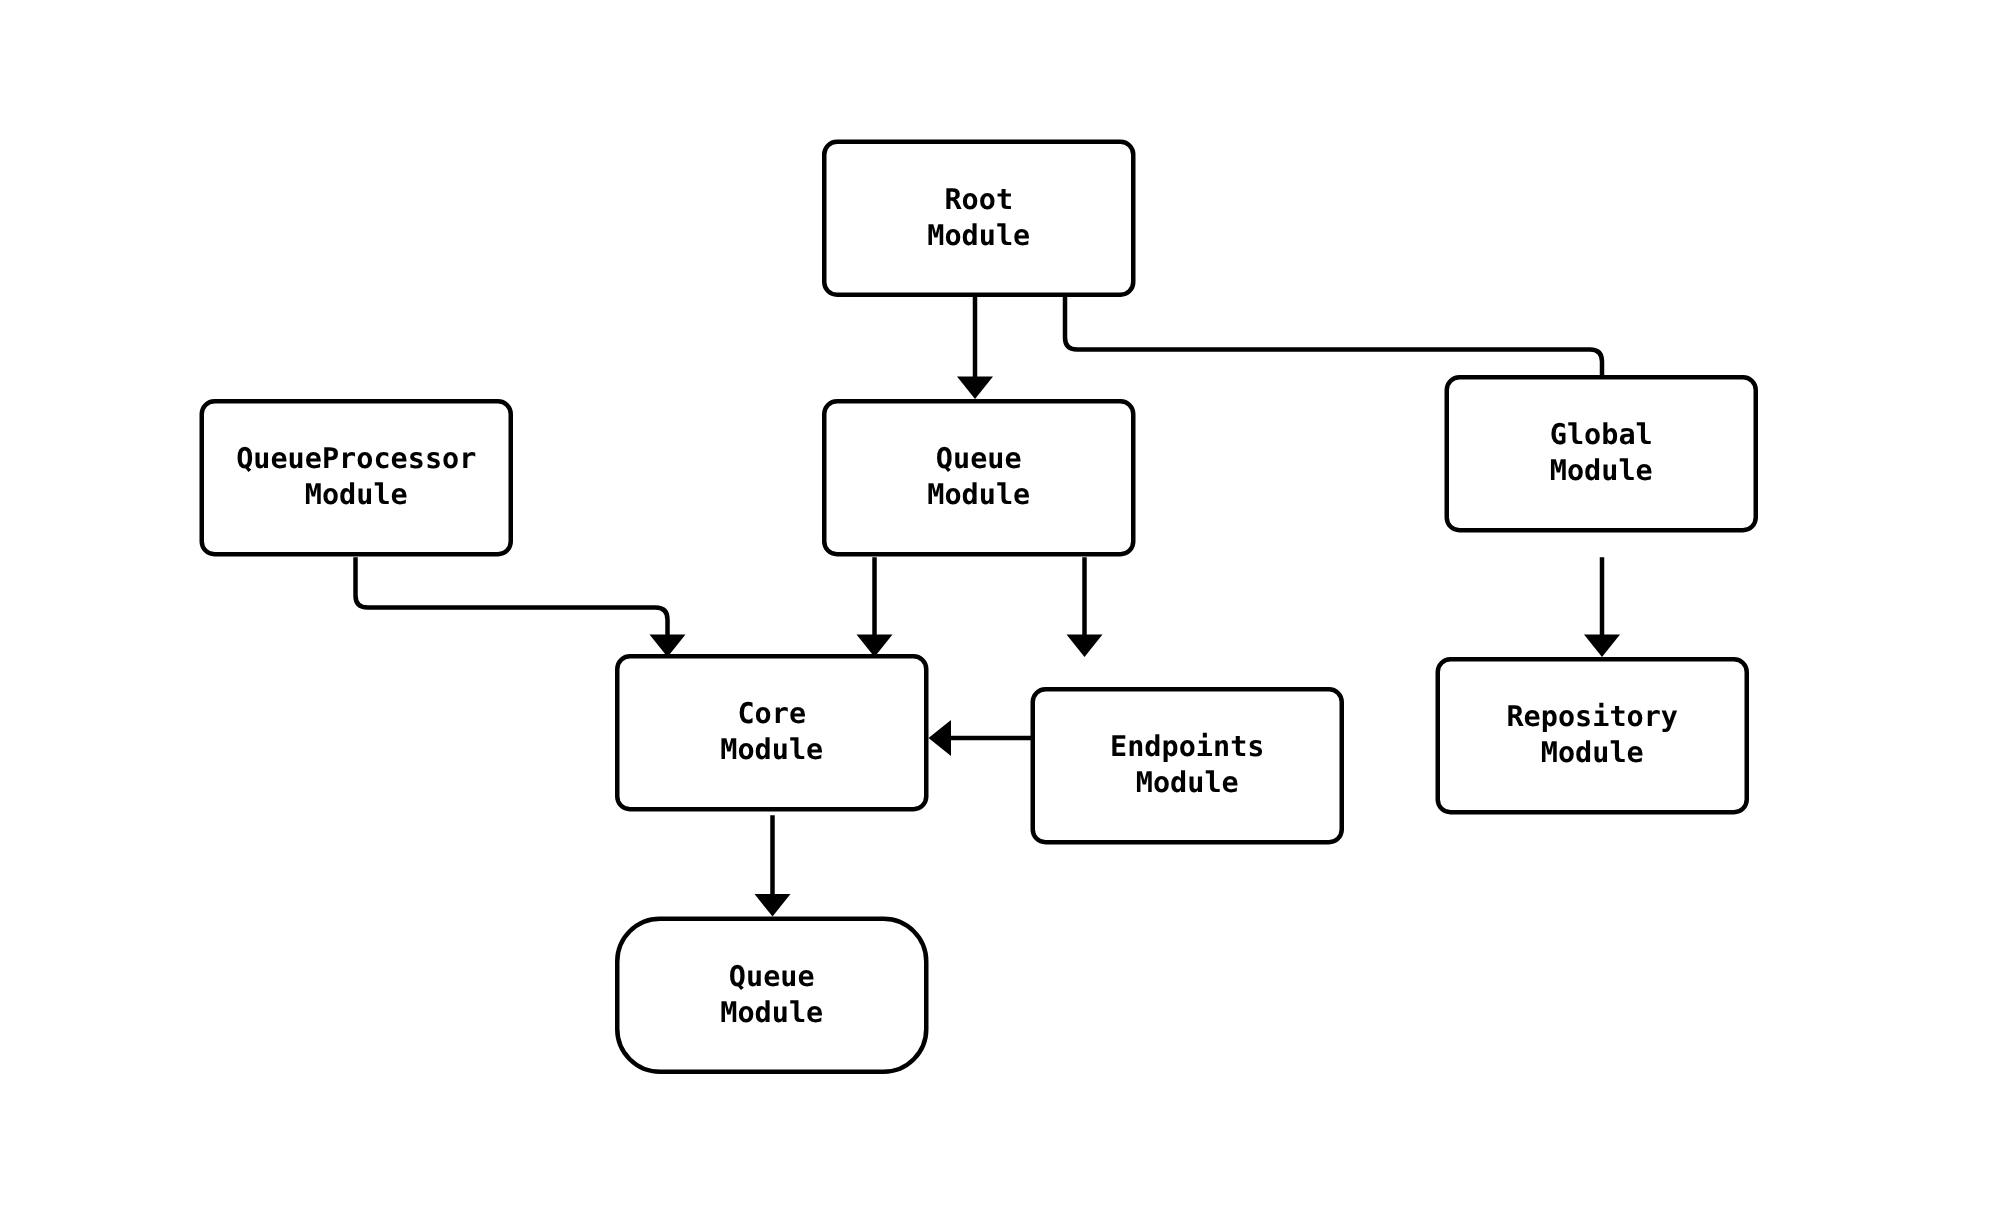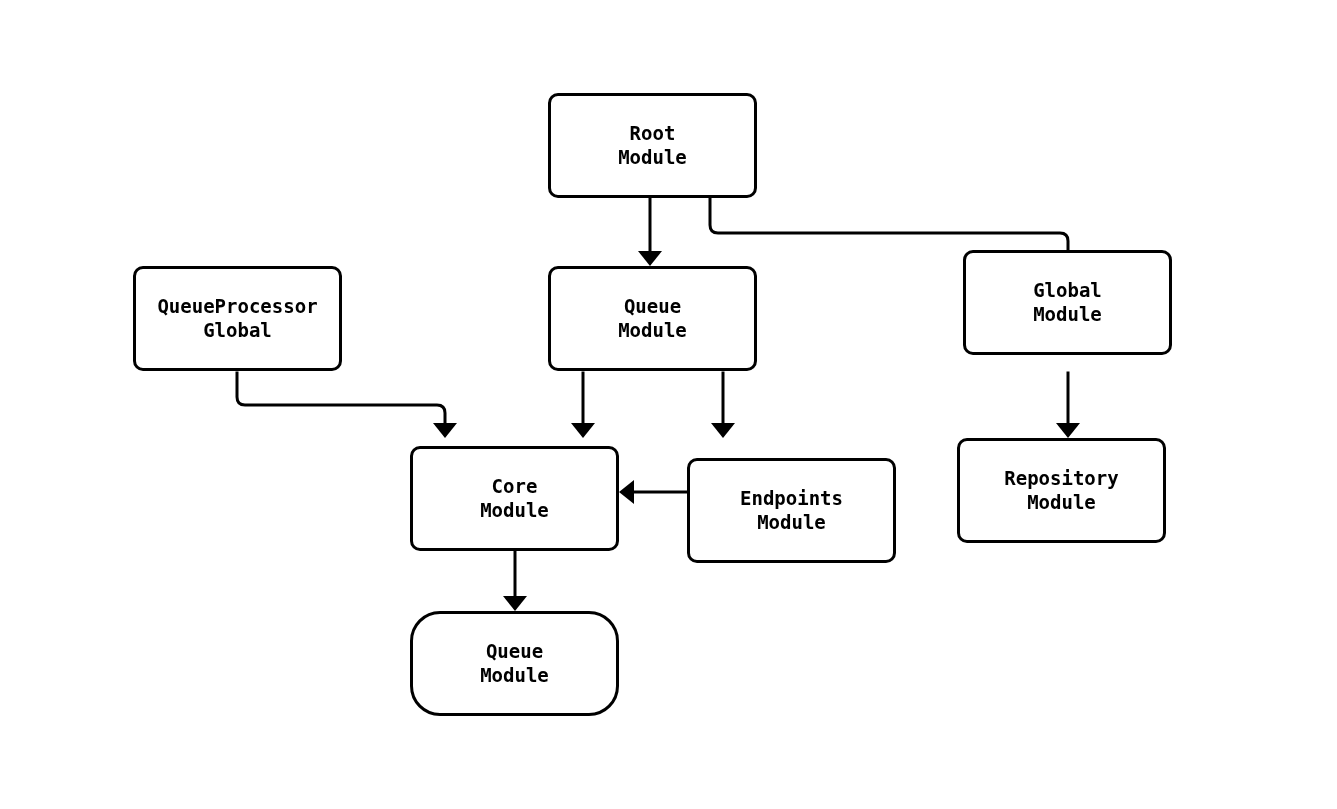--- a/index.html
+++ b/index.html
@@ -75,29 +75,29 @@
       <polygon points="634,480 634,504 619,492"></polygon>
       <polygon points="1056,423 1080,423 1068,438"></polygon>
       <polygon points="503,596 527,596 515,611"></polygon>
     </g>
   </svg>
 
   <div class="node" style="left:548px; top:93px;">Root
 Module</div>
 
   <div class="node" style="left:133px; top:266px;">QueueProcessor
-Global</div>
+Module</div>
 
   <div class="node" style="left:548px; top:266px;">Queue
 Module</div>
 
   <div class="node" style="left:963px; top:250px;">Global
 Module</div>
 
-  <div class="node" style="left:410px; top:446px;">Core
+  <div class="node" style="left:410px; top:436px;">Core
 Module</div>
 
   <div class="node" style="left:687px; top:438px;margin-top:20px;">Endpoints
 Module</div>
 
   <div class="node" style="left:957px; top:438px;">Repository
 Module</div>
 
   <div class="node" style="left:410px; top:611px;border-radius:30px;">Queue
 Module</div>

